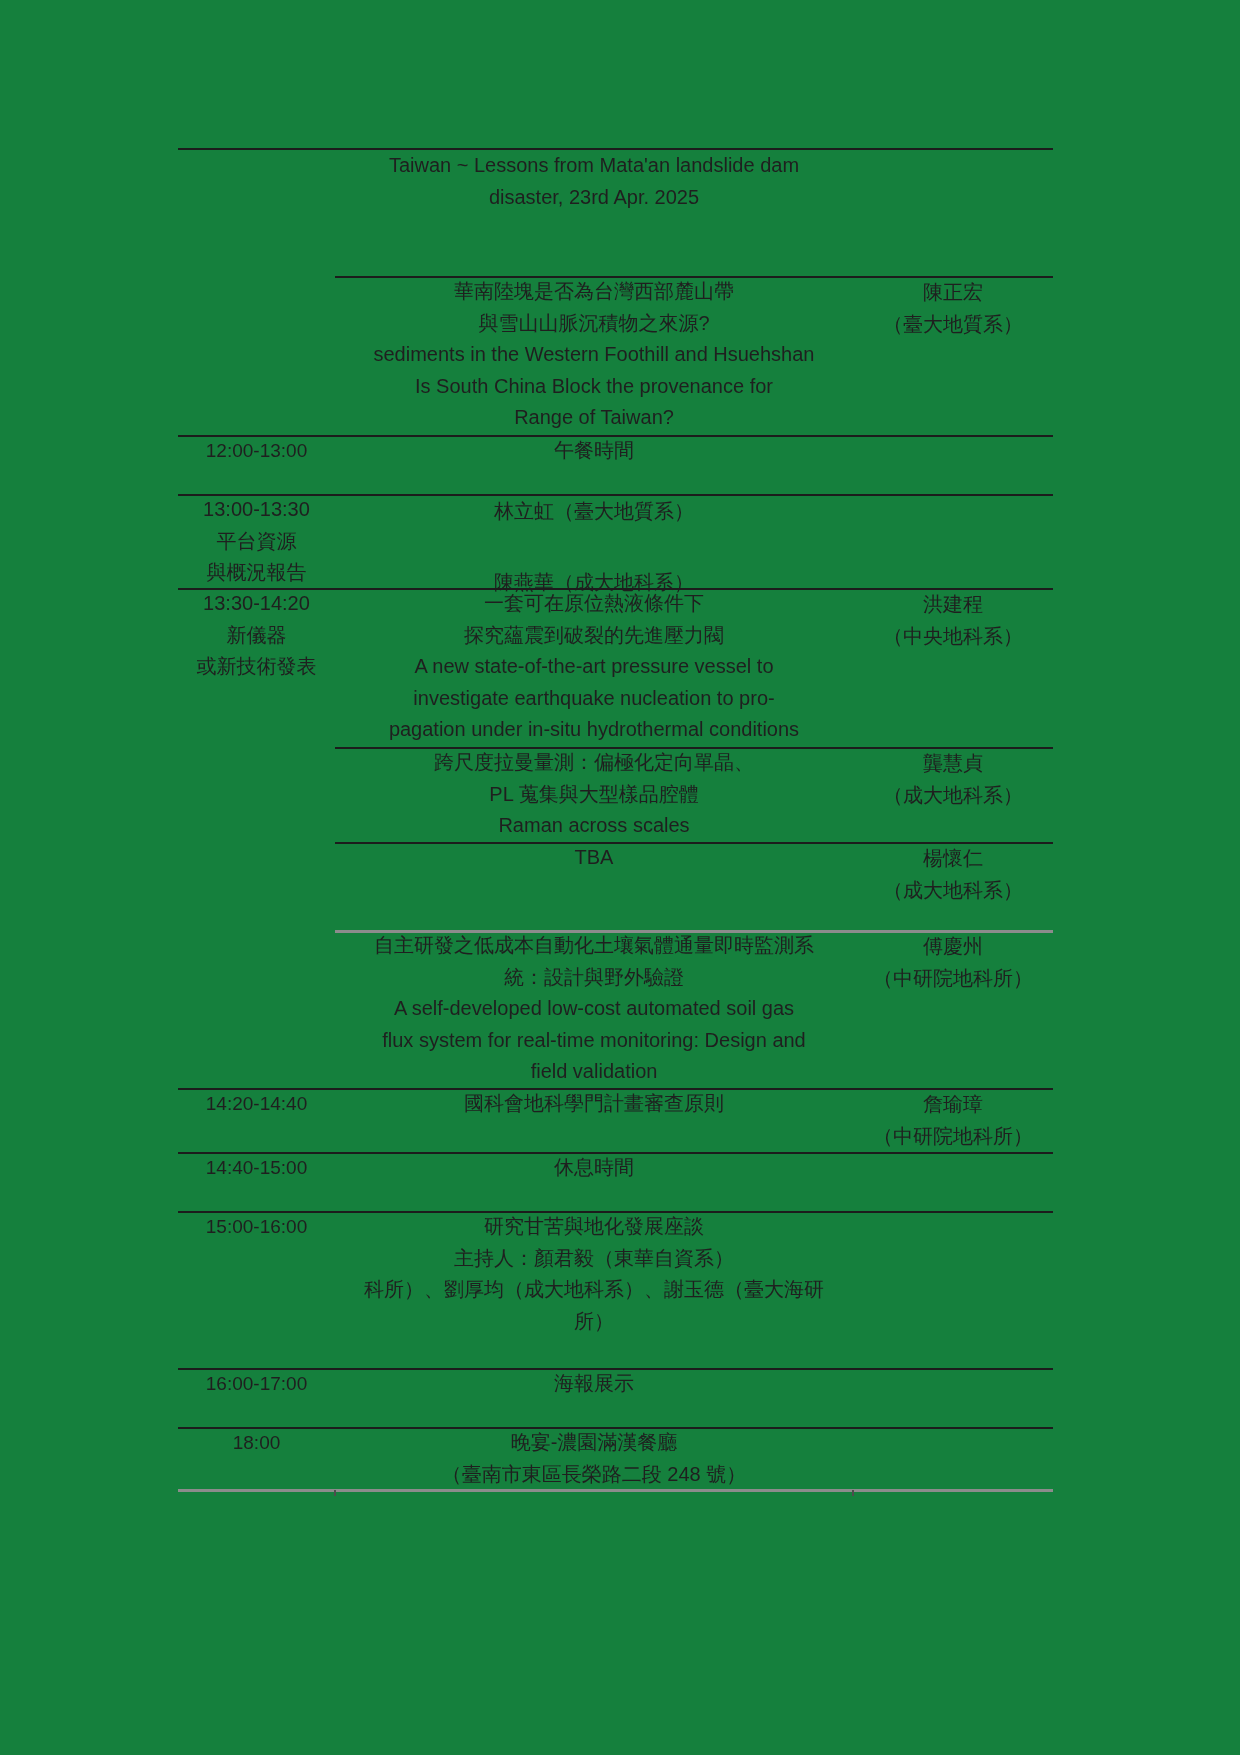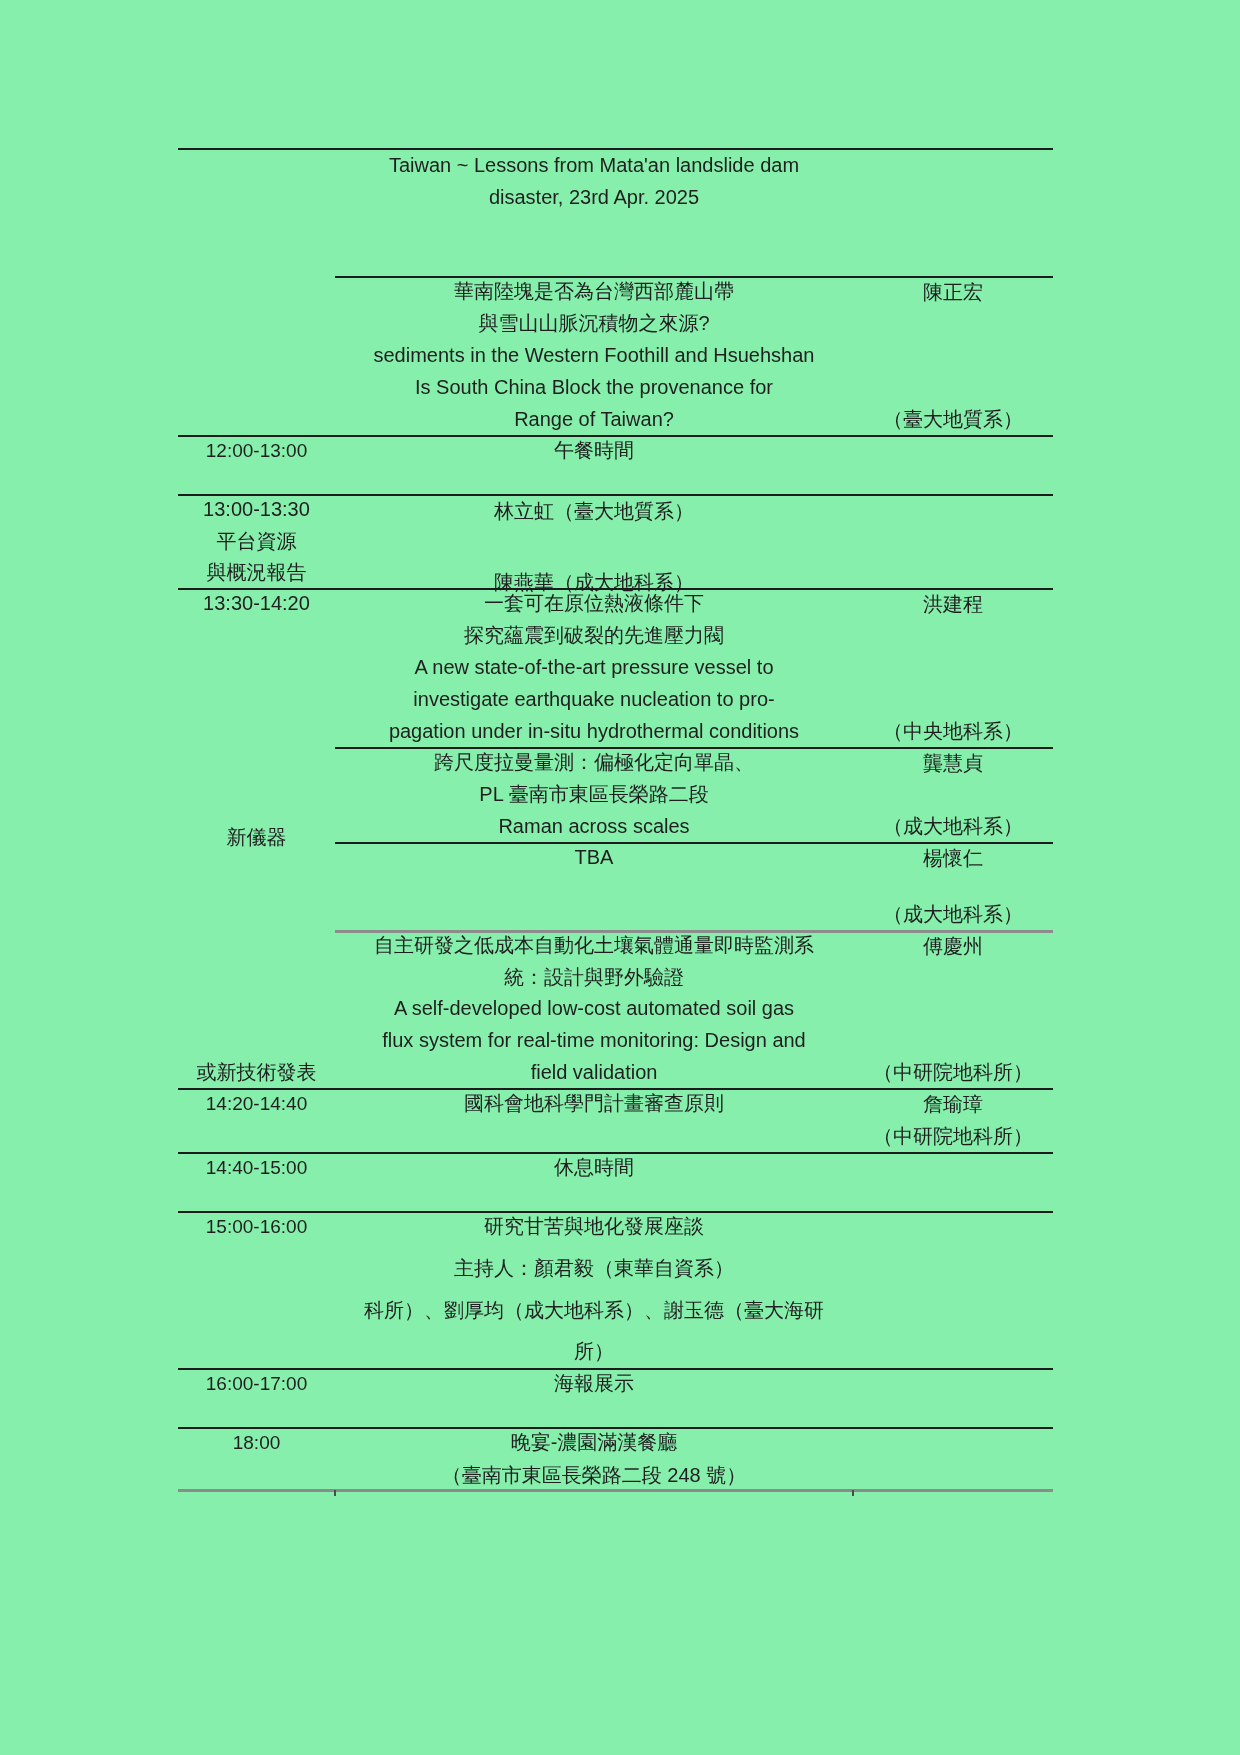--- a/index.html
+++ b/index.html
@@ -1,32 +1,32 @@
 <!DOCTYPE html>
 <html><head>
 <meta charset="utf-8">
 <style>
   html,body { margin:0; padding:0; background:#ffffff; }
   body {
     width:1240px; height:1755px; position:relative;
     font-family:"Liberation Sans","DejaVu Sans",sans-serif;
     color:#1f1f1f;
   }
-  .page { position:absolute; left:0; top:0; width:1240px; height:1755px; background:#86efac; }
+  .page { position:absolute; left:0; top:0; width:1240px; height:1755px; background:#15803d; }
   .tbl { position:absolute; left:178px; top:148px; width:875px; height:1343px; }
 
   
   .hline { position:absolute; left:0; width:875px; height:1.6px; background:#1c1c1c; }
   .hline.partial { left:157px; width:718px; }
   .hline.gray { background:#8c8c8c; height:2.6px; }
   .tick { position:absolute; width:2px; height:6px; background:#4d4d4d; }
 
   
   .row { position:absolute; left:0; width:875px; display:flex; }
-  .cell { display:flex; flex-direction:column; justify-content:space-between; align-items:center; text-align:center; }
+  .cell { display:flex; flex-direction:column; justify-content:flex-start; align-items:center; text-align:center; }
   .c1 { width:157px; }
   .c2 { width:518px; }
   .c3 { width:200px; }
   .rightblock { width:718px; display:flex; flex-direction:column; }
   .subrow { display:flex; }
 
   .ln { line-height:31.5px; font-size:20px; white-space:nowrap; }
   .time { font-size:19px; line-height:31.5px; white-space:nowrap; }
   .top-align { justify-content:flex-start; padding-top:2px; }
   .sp { line-height:32px; font-size:20px; white-space:nowrap; }
@@ -102,21 +102,21 @@
             </div>
           <div class="cell c3">
             <div class="sp">洪建程</div>
             <div class="sp">（中央地科系）</div>
           </div>
         </div>
 
         <div class="subrow" style="height:95px;">
           <div class="cell c2">
               <div class="ln">跨尺度拉曼量測：偏極化定向單晶、</div>
-              <div class="ln">PL 臺南市東區長榮路二段</div>
+              <div class="ln">PL 蒐集與大型樣品腔體</div>
               <div class="ln">Raman across scales</div>
             </div>
           <div class="cell c3">
             <div class="sp">龔慧貞</div>
             <div class="sp">（成大地科系）</div>
           </div>
         </div>
 
         <div class="subrow" style="height:88px;">
           <div class="cell c2">

